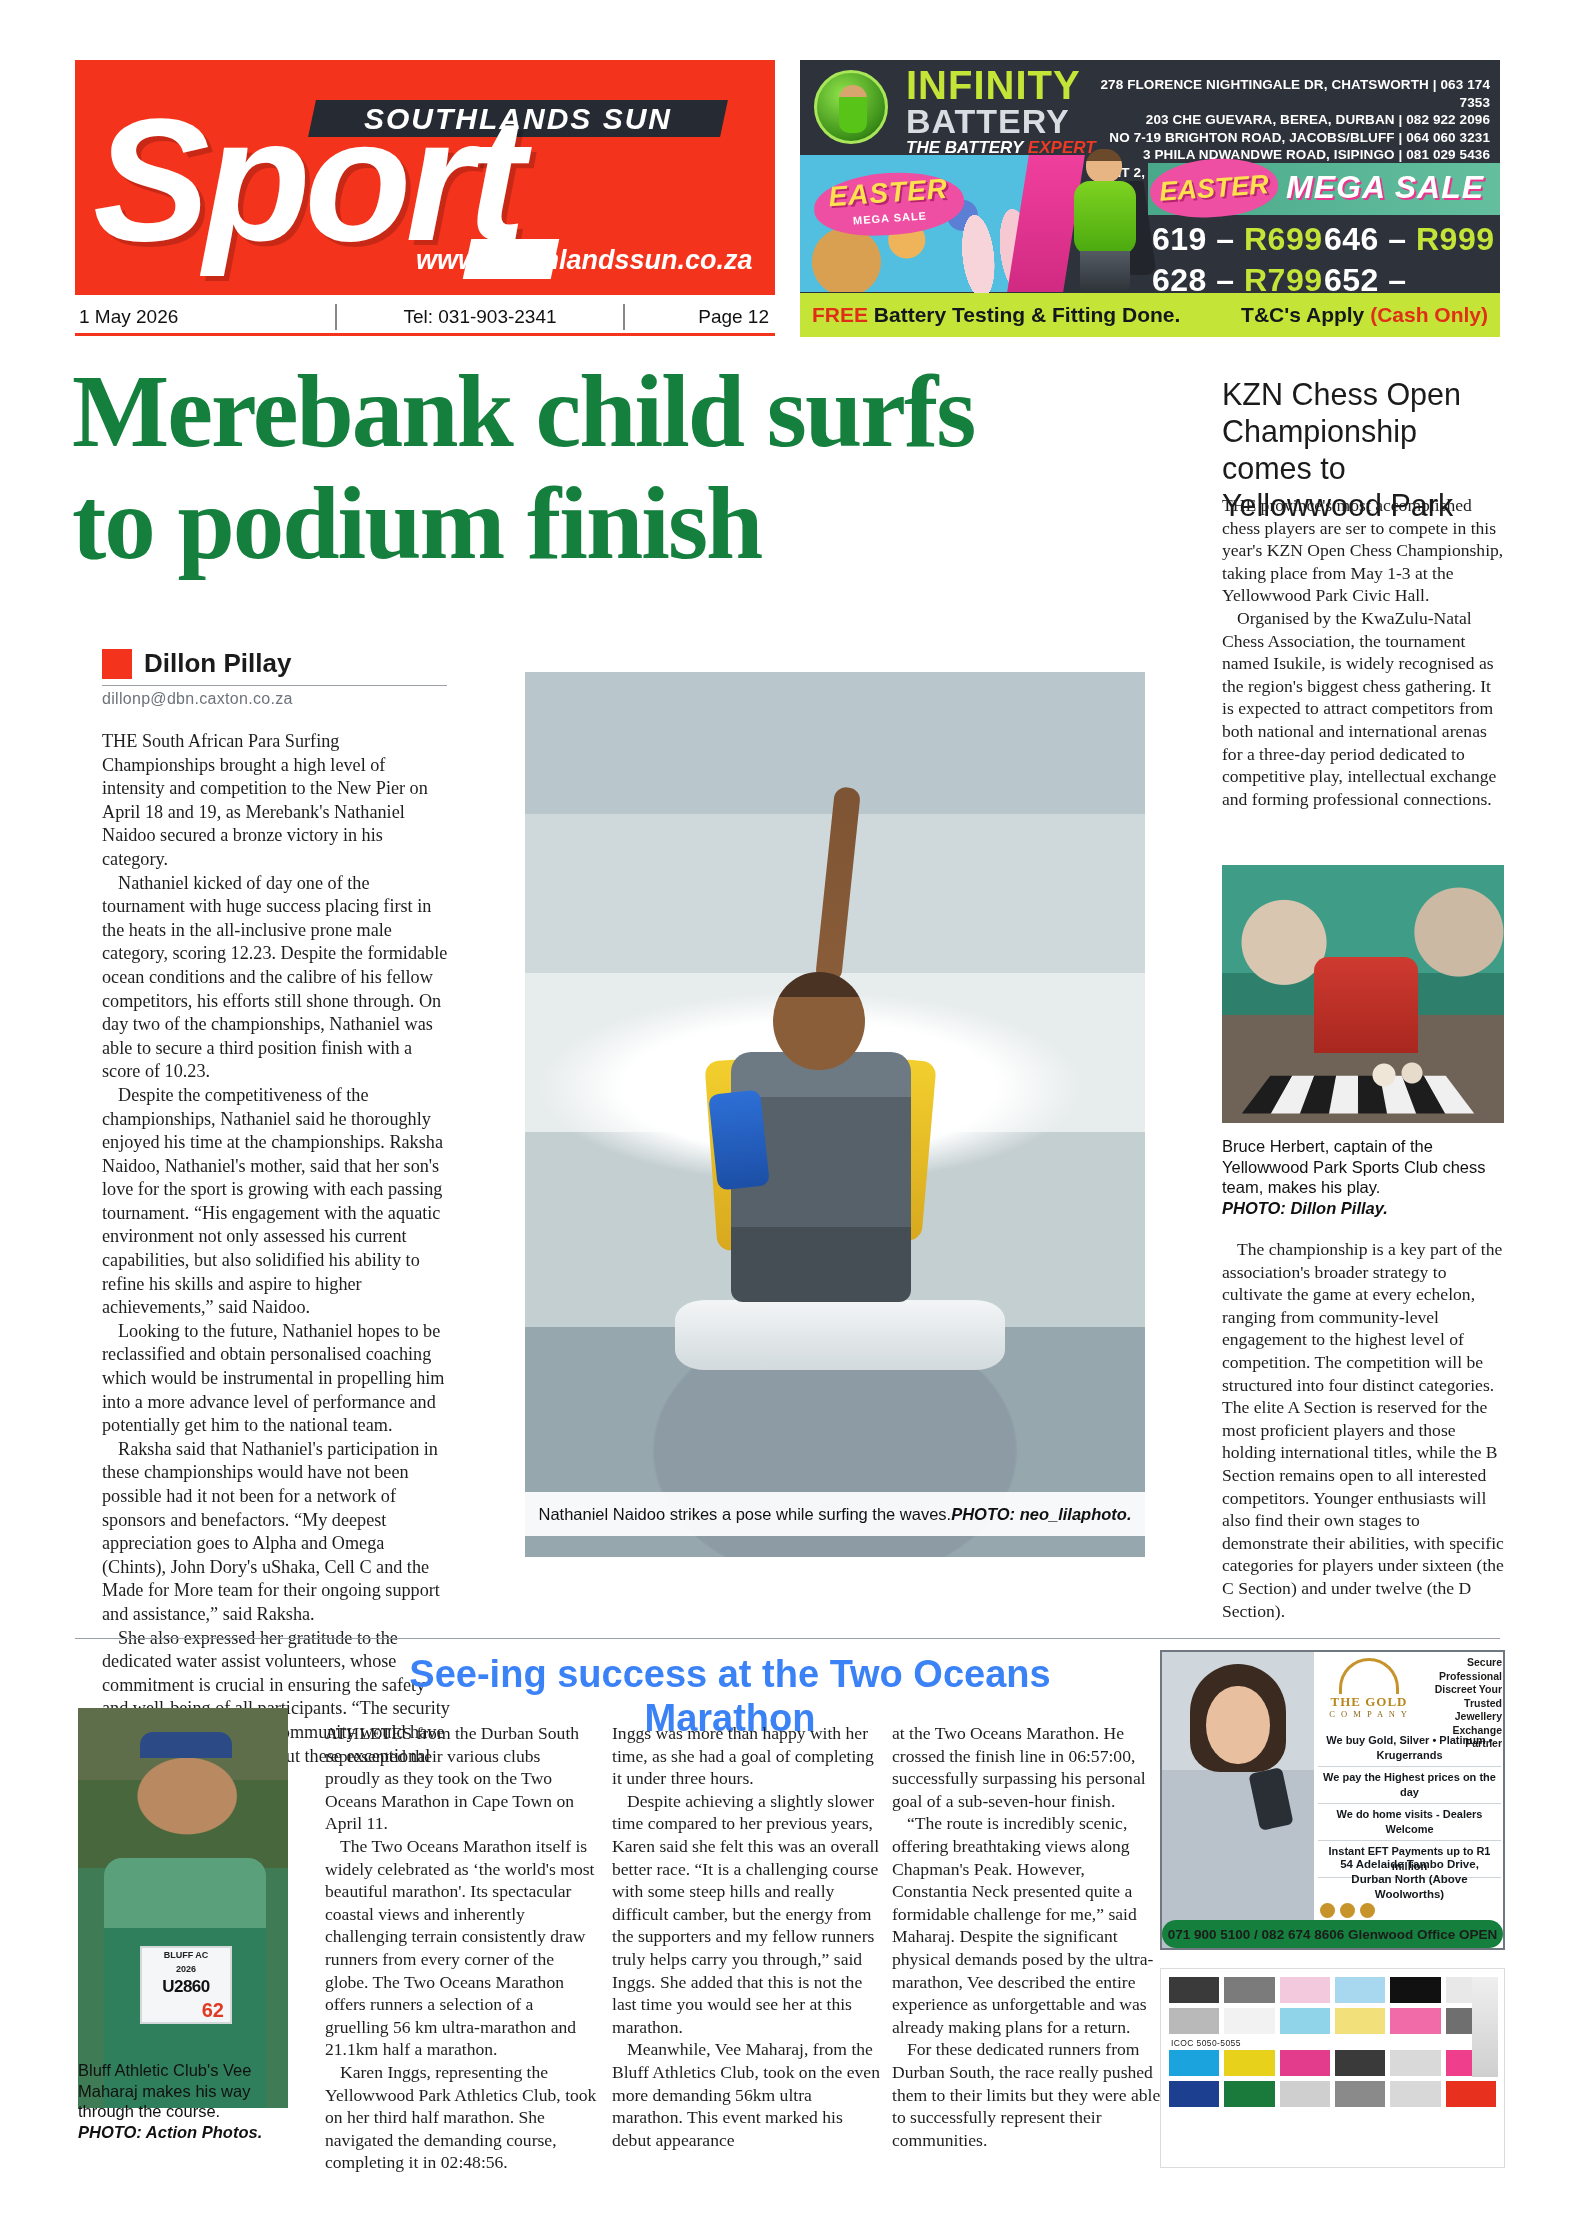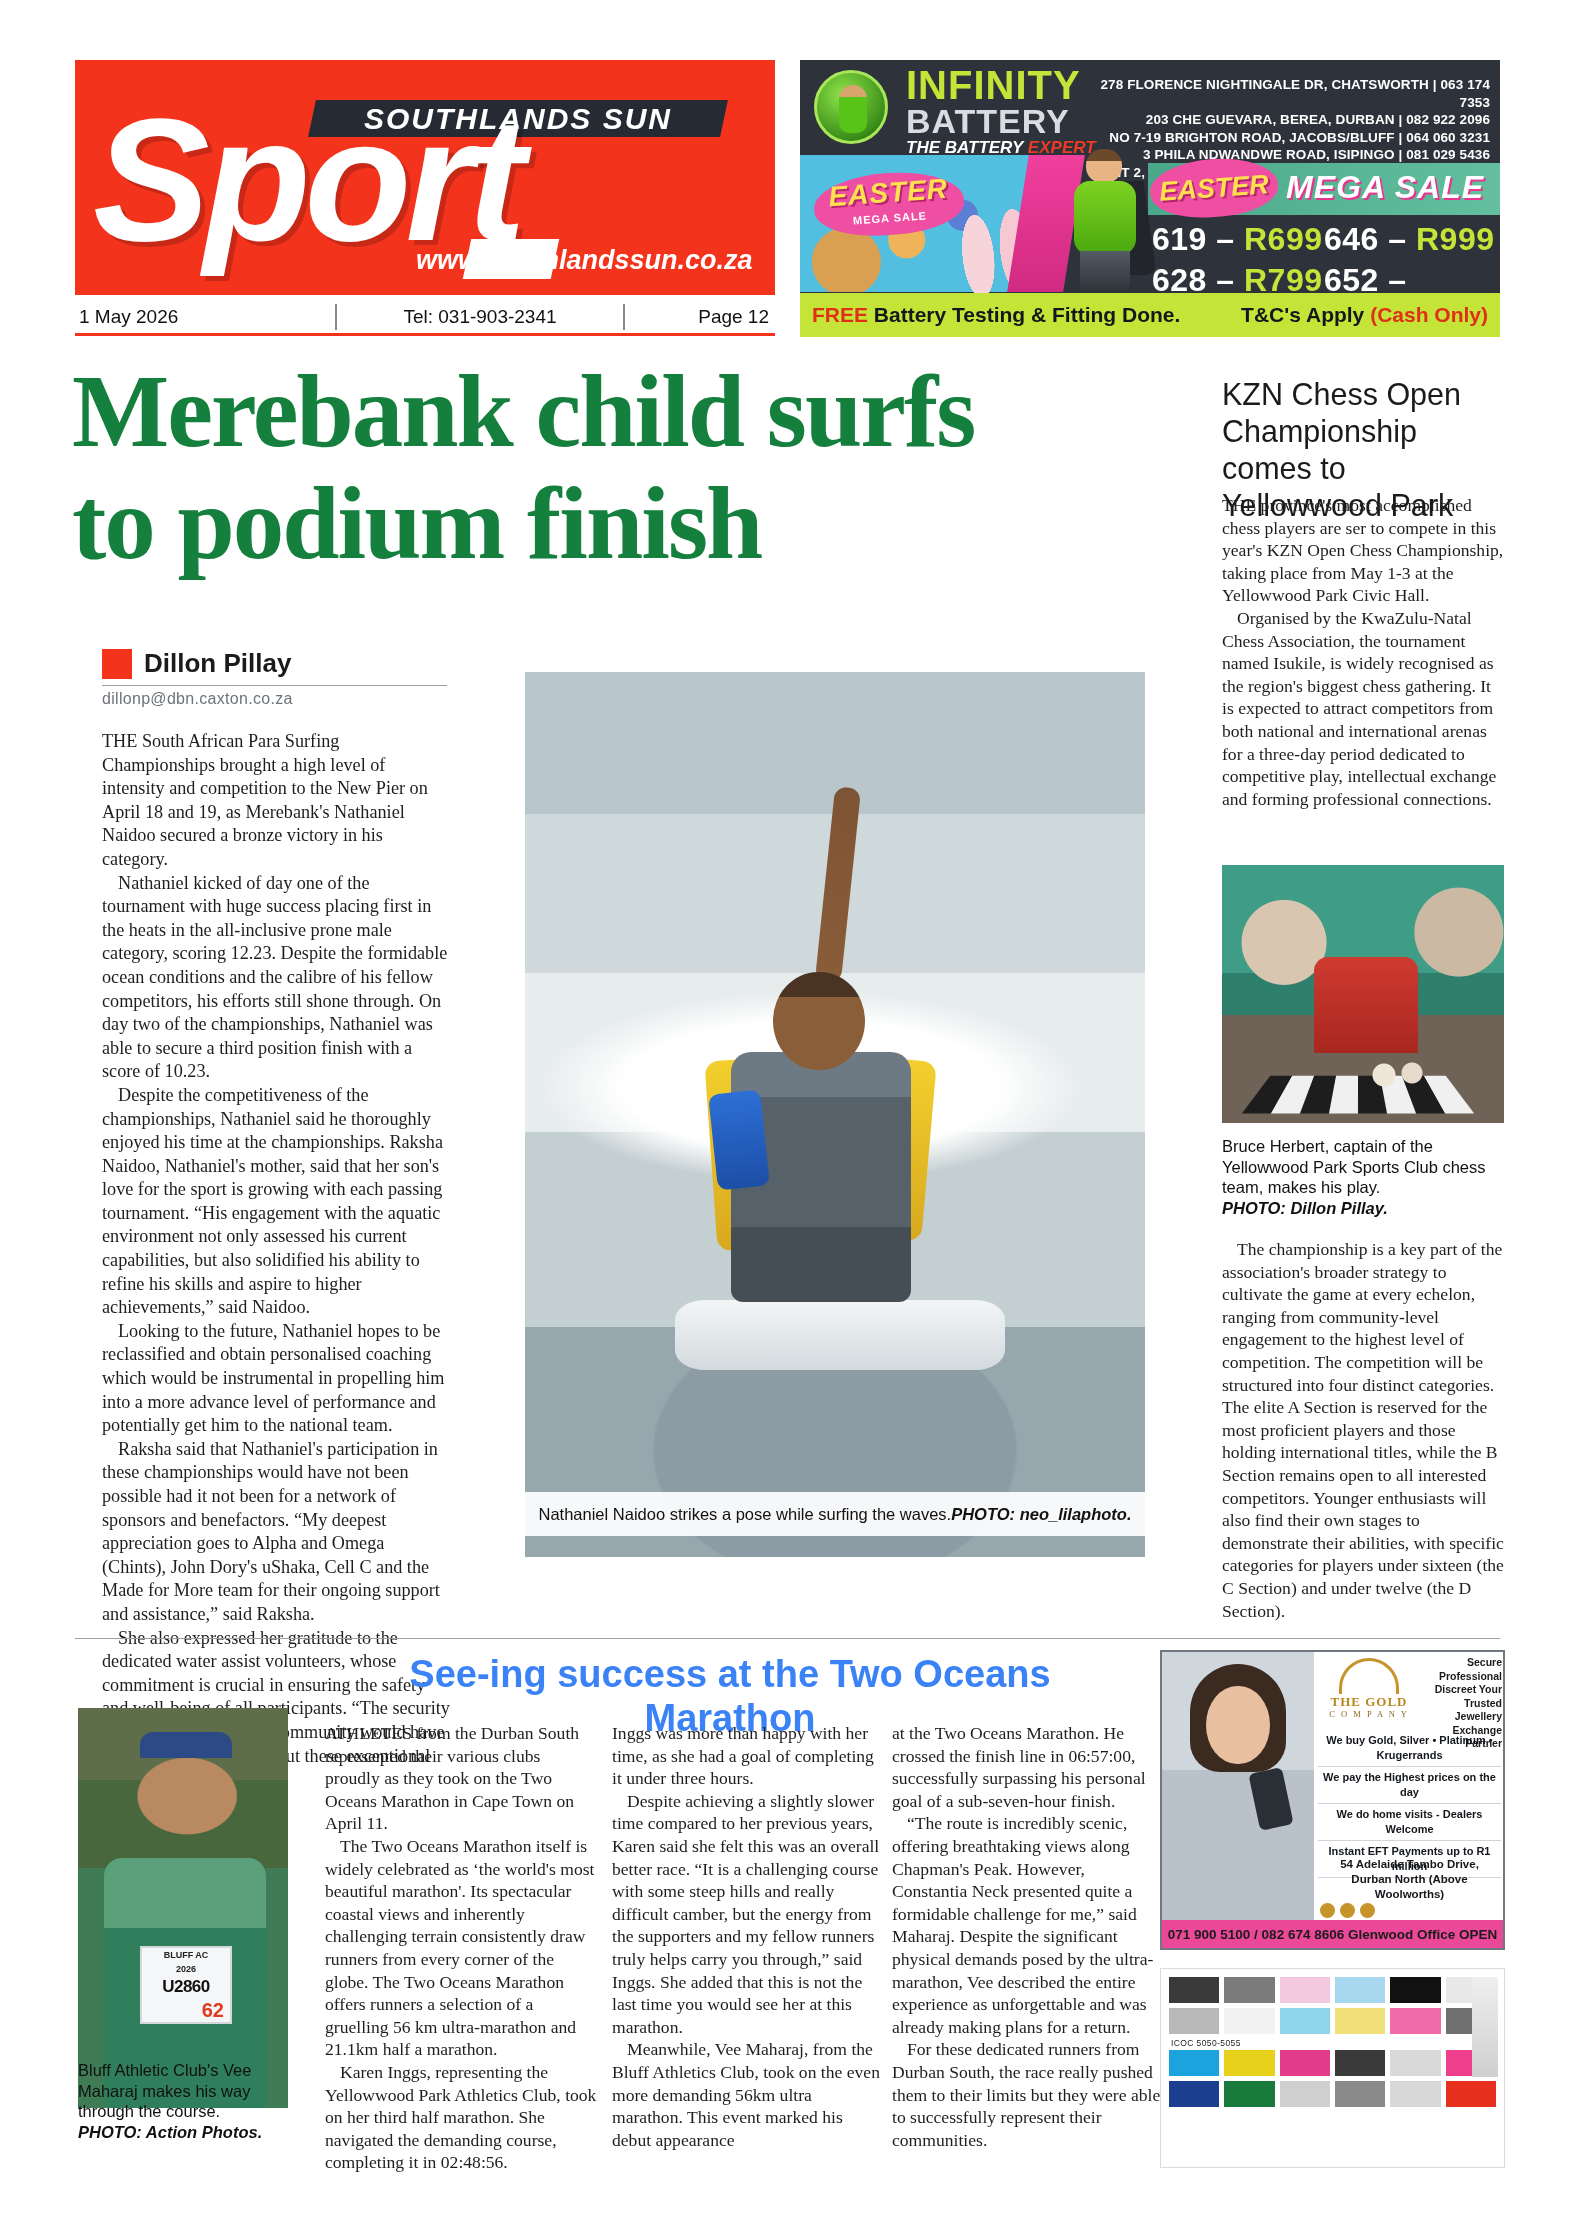--- a/index.html
+++ b/index.html
@@ -404,23 +404,23 @@
     line-height: 15px; color:#14181c;
   }
   .gold-icons {
     position:absolute; left: 6px; bottom: 30px; display:flex; gap:5px;
   }
   .gold-icons i {
     width: 15px; height: 15px; border-radius: 50%;
     background:#c6942b; display:block;
   }
   .ad-gold-bar {
-    position:absolute; left:0; bottom:0; width: 341px; height: 28px; background:#ec4899;
+    position:absolute; left:0; bottom:0; width: 341px; height: 28px; background:#15803d;
     display:flex; align-items:center; justify-content:center;
-    font-family:"Liberation Sans",sans-serif; font-weight:bold; font-size: 13.5px; color:#1b1b1b;
+    font-family:"Liberation Sans",sans-serif; font-weight:bold; font-size: 13.5px; color:#1b1b1b;border-radius:14px;
   }
 
   
   .colourbar {
     position:absolute; left: 1160px; top: 1968px; width: 345px; height: 200px;
     background:#ffffff; border: 1px solid #d8dcdf; padding: 8px;
   }
   .cb-grid { display:grid; grid-template-columns: repeat(6, 1fr); gap: 5px; }
   .cb-grid div { height: 26px; }
   .cb-label {

